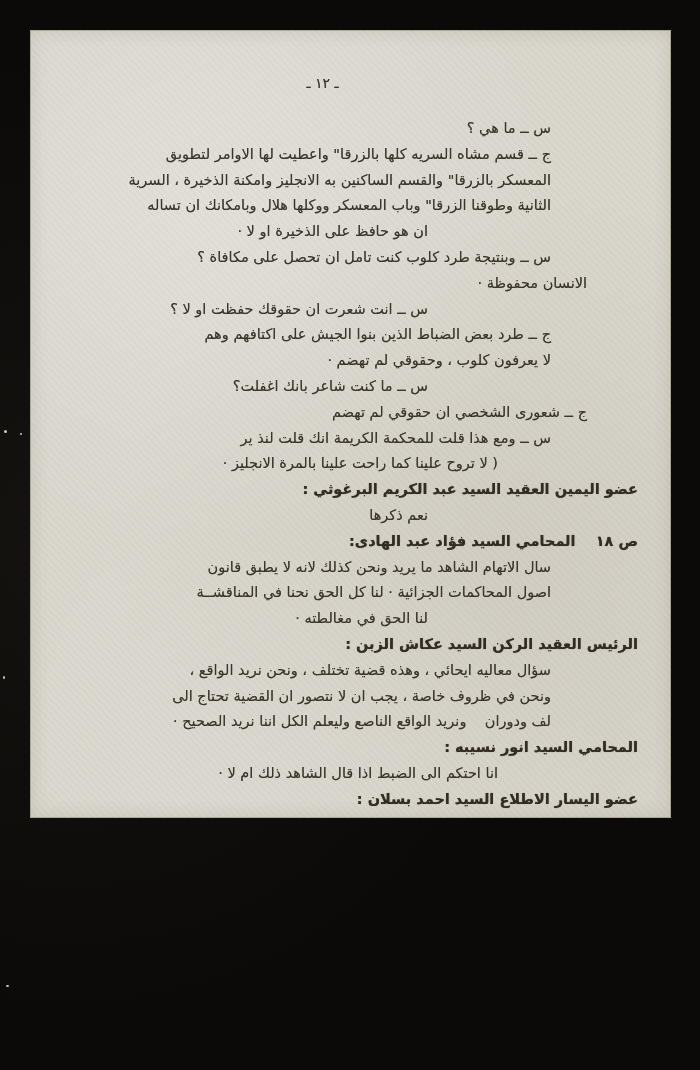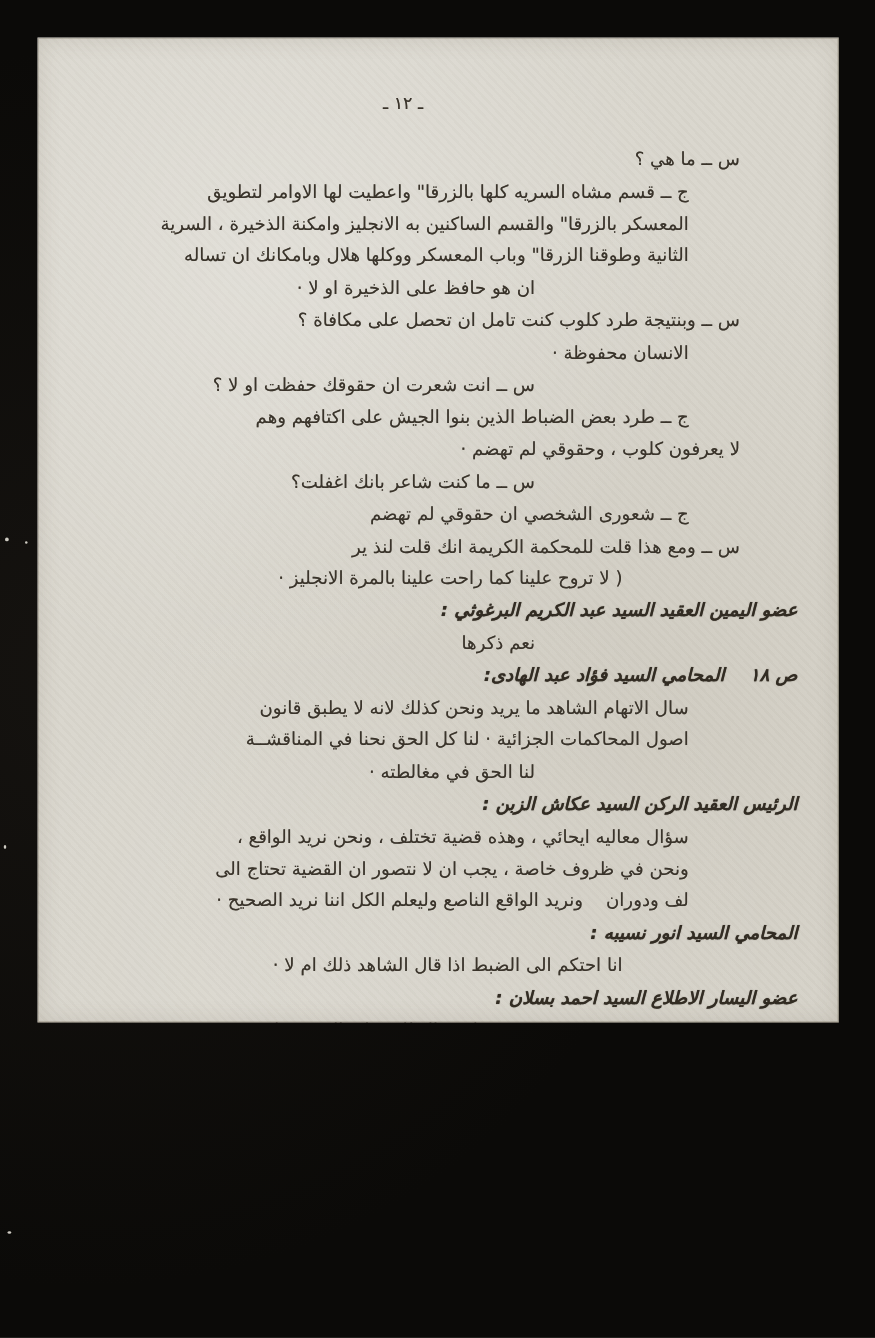--- a/index.html
+++ b/index.html
@@ -71,25 +71,25 @@
     white-space: nowrap;
     color: #3a342b;
     text-shadow: 0 0 0.5px rgba(58,52,43,0.55);
   }
   .line.bold {
     font-weight: 700;
     color: #322c23;
     text-shadow: 0 0 0.7px rgba(50,44,35,0.8);
   }
   
-  .ind-h { margin-right: 33px; font-style: italic;  }  
+  .ind-h { margin-right: 33px;  }  
   .ind-a { margin-right: 120px; padding-left: 28px; }  
   .ind-p { margin-right: 173px; }  
-  .ind-q { margin-right: 79px; }  
-  .ind-m { margin-right: 120px; }  
+  .ind-q { margin-right: 120px; }  
+  .ind-m { margin-right: 84px; }  
   .ind-d { margin-right: 243px; }  
   .ind-e { margin-right: 287px; }  
   .ind-f { margin-right: 307px; }  
 </style>
 </head>
 <body>
 
 <div class="scan-bed">
   <div class="speck" style="left:4px;  top:430px; width:3px; height:3px;"></div>
   <div class="speck" style="left:20px; top:433px; width:2px; height:2px;"></div>

